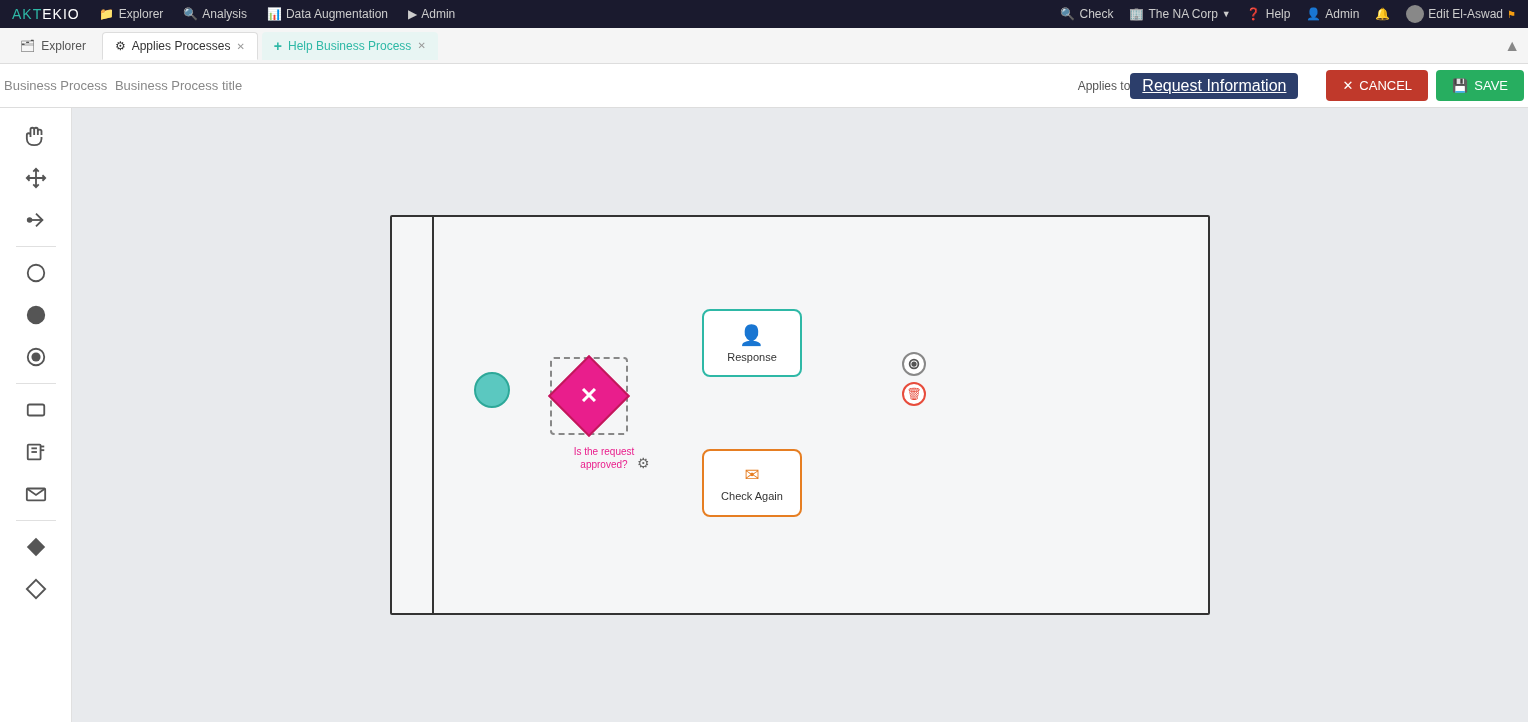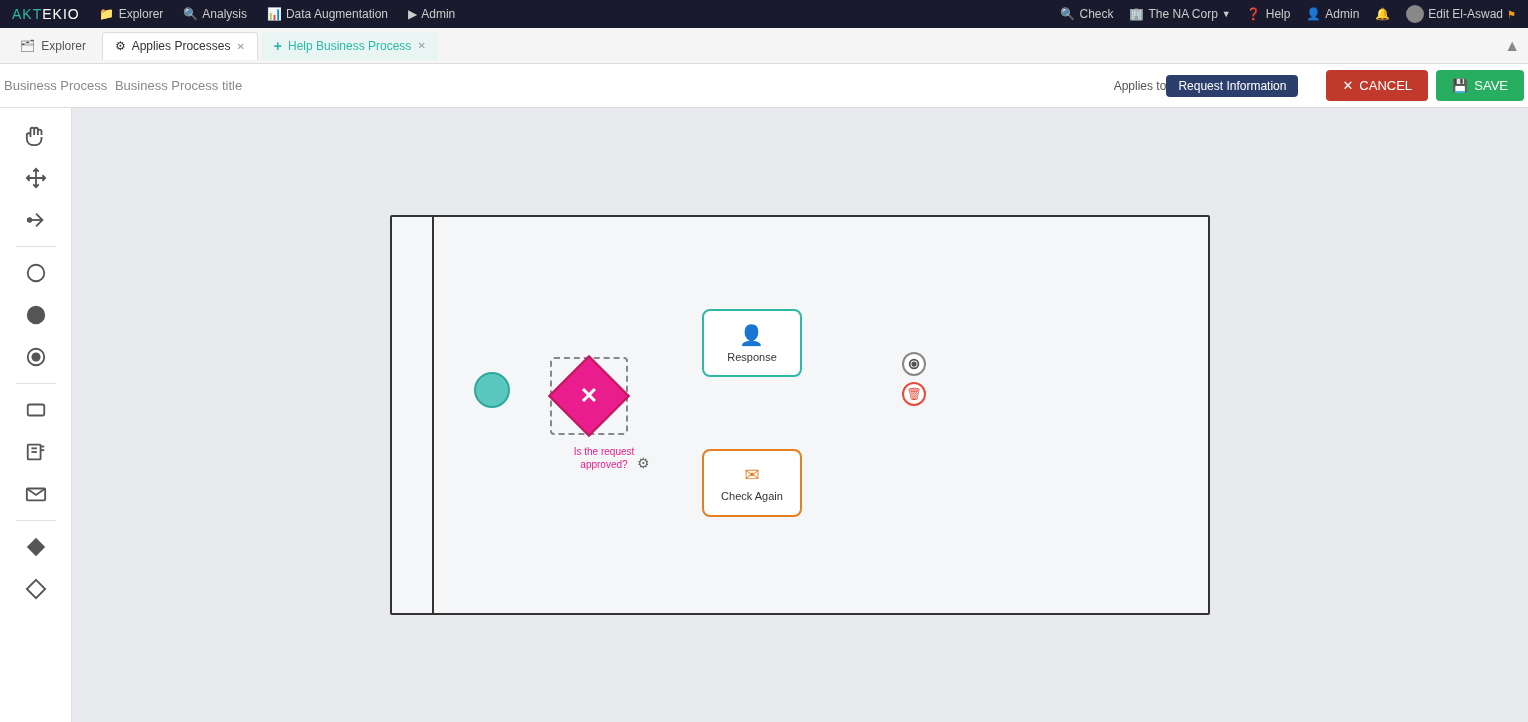--- a/index.html
+++ b/index.html
@@ -33,21 +33,21 @@
     
     .toolbar-bar {
       display: flex; align-items: center; background: white;
       border-bottom: 1px solid #ddd; height: 44px; padding: 0 4px; gap: 12px;
     }
     .bp-title { font-size: 13px; color: #333; }
     .bp-title span { color: #888; }
     .applies-to { margin-left: auto; display: flex; align-items: center; gap: 0; font-size: 12px; color: #555; }
     .applies-badge {
       background: #2c3e6b; color: white; padding: 4px 12px;
-      border-radius: 4px; font-size: 12px; cursor: pointer;
+      border-radius: 4px; font-size: 16px; cursor: pointer; text-decoration: underline;
     }
     .btn-cancel {
       background: #c0392b; color: white; border: none; padding: 8px 16px;
       border-radius: 4px; font-size: 13px; cursor: pointer; display: flex; align-items: center; gap: 6px;
     }
     .btn-save {
       background: #27ae60; color: white; border: none; padding: 8px 16px;
       border-radius: 4px; font-size: 13px; cursor: pointer; display: flex; align-items: center; gap: 6px;
     }
     .toolbar-right { display: flex; gap: 8px; margin-left: 16px; }

